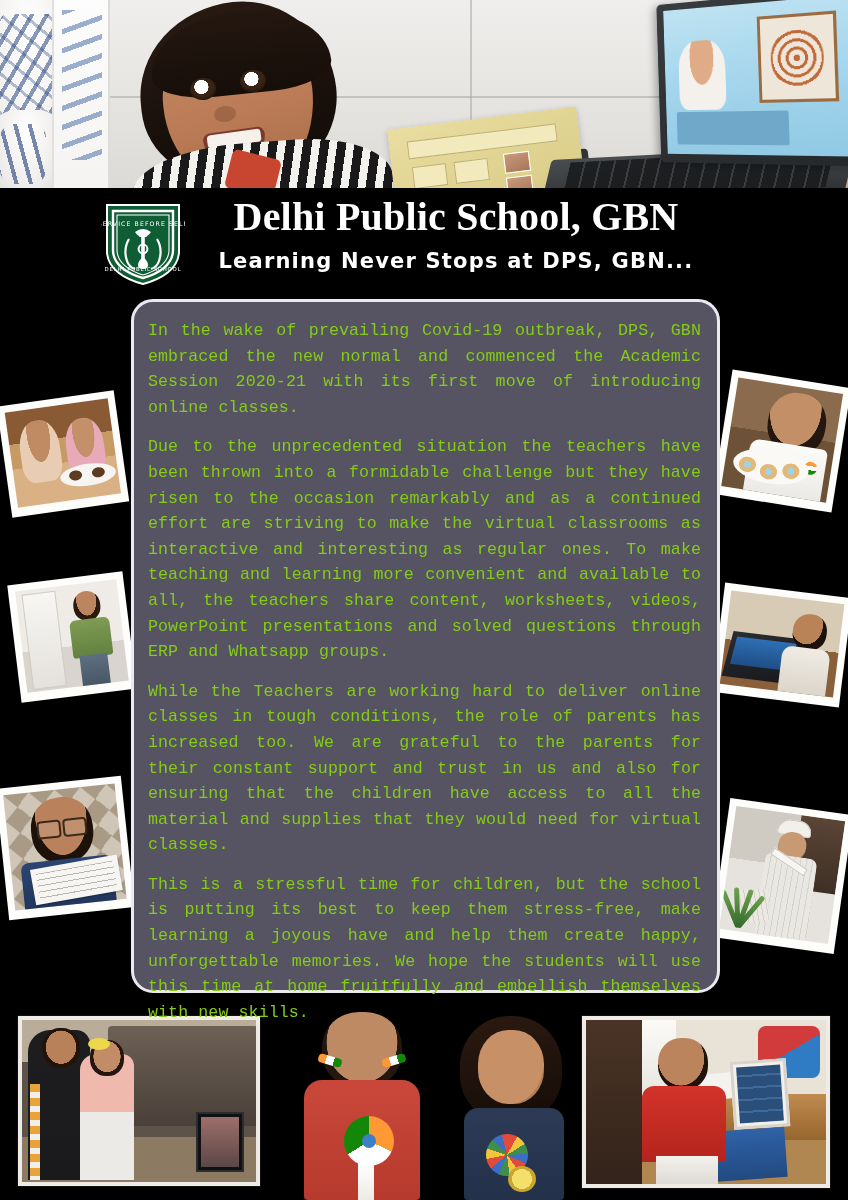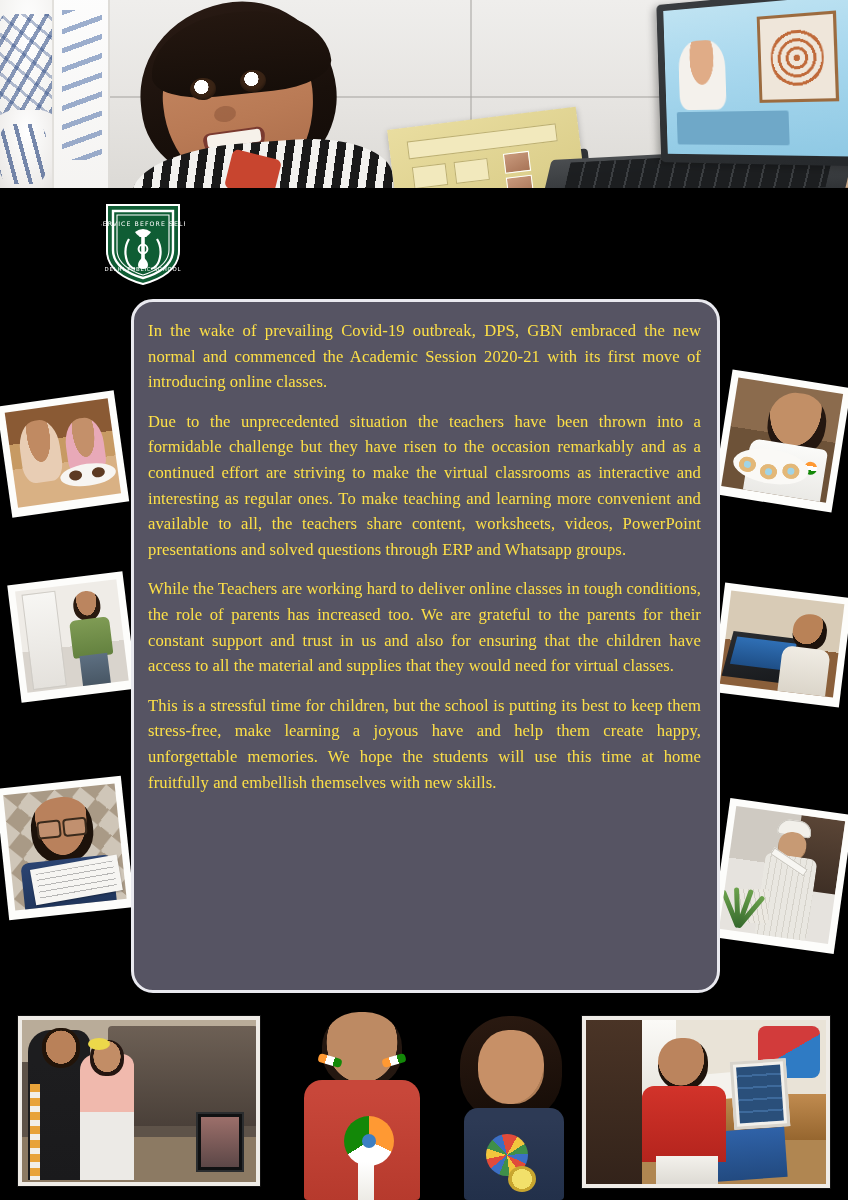--- a/index.html
+++ b/index.html
@@ -237,22 +237,22 @@
     position: absolute;
     left: 131px; top: 299px;
     width: 589px; height: 694px;
     background: #565463;
     border: 3px solid #e9e9ef;
     border-radius: 22px;
     padding: 16px 16px 10px 14px;
     z-index: 6;
   }
   .textcard p {
-    font-family: Liberation Serif, serif;
-    color: #fde047;
+    font-family: Liberation Mono, monospace;
+    color: #84cc16;
     font-size: 16.6px;
     line-height: 25.6px;
     text-align: justify;
     text-justify: inter-word;
     margin-bottom: 14px;
     letter-spacing: .1px;
   }
   .textcard p:last-child { margin-bottom: 0; }
 
   
@@ -609,20 +609,24 @@
         <rect x="40.2" y="38" width="3.6" height="26" fill="#ffffff"></rect>
         <path d="M34 33 q8 -6 16 0 q-3 5 -8 5 q-5 0 -8 -5 Z" fill="#ffffff"></path>
         <path d="M28 40 q-6 10 -2 22 q2 6 8 8" fill="none" stroke="#ffffff" stroke-width="2.2"></path>
         <path d="M56 40 q6 10 2 22 q-2 6 -8 8" fill="none" stroke="#ffffff" stroke-width="2.2"></path>
         <circle cx="42" cy="50" r="4.4" fill="none" stroke="#ffffff" stroke-width="2"></circle>
         <path d="M42 58 q-5 4 -5 8 q0 4 5 4 q5 0 5 -4 q0 -4 -5 -8 Z" fill="#ffffff"></path>
         <text x="42" y="72" font-family="DejaVu Sans, sans-serif" font-size="5.4" fill="#ffffff" text-anchor="middle" letter-spacing=".8">DELHI PUBLIC SCHOOL</text>
       </svg>
     </div>
 
+    <div class="title-block">
+      <div class="school-title">Delhi Public School, GBN</div>
+      <div class="school-tagline">Learning Never Stops at DPS, GBN...</div>
+    </div>
   </div>
 
   <div class="polaroid p1">
     <div class="ph">
       <div class="kidA"></div>
       <div class="kidB"></div>
       <div class="plate"></div>
     </div>
   </div>
 

